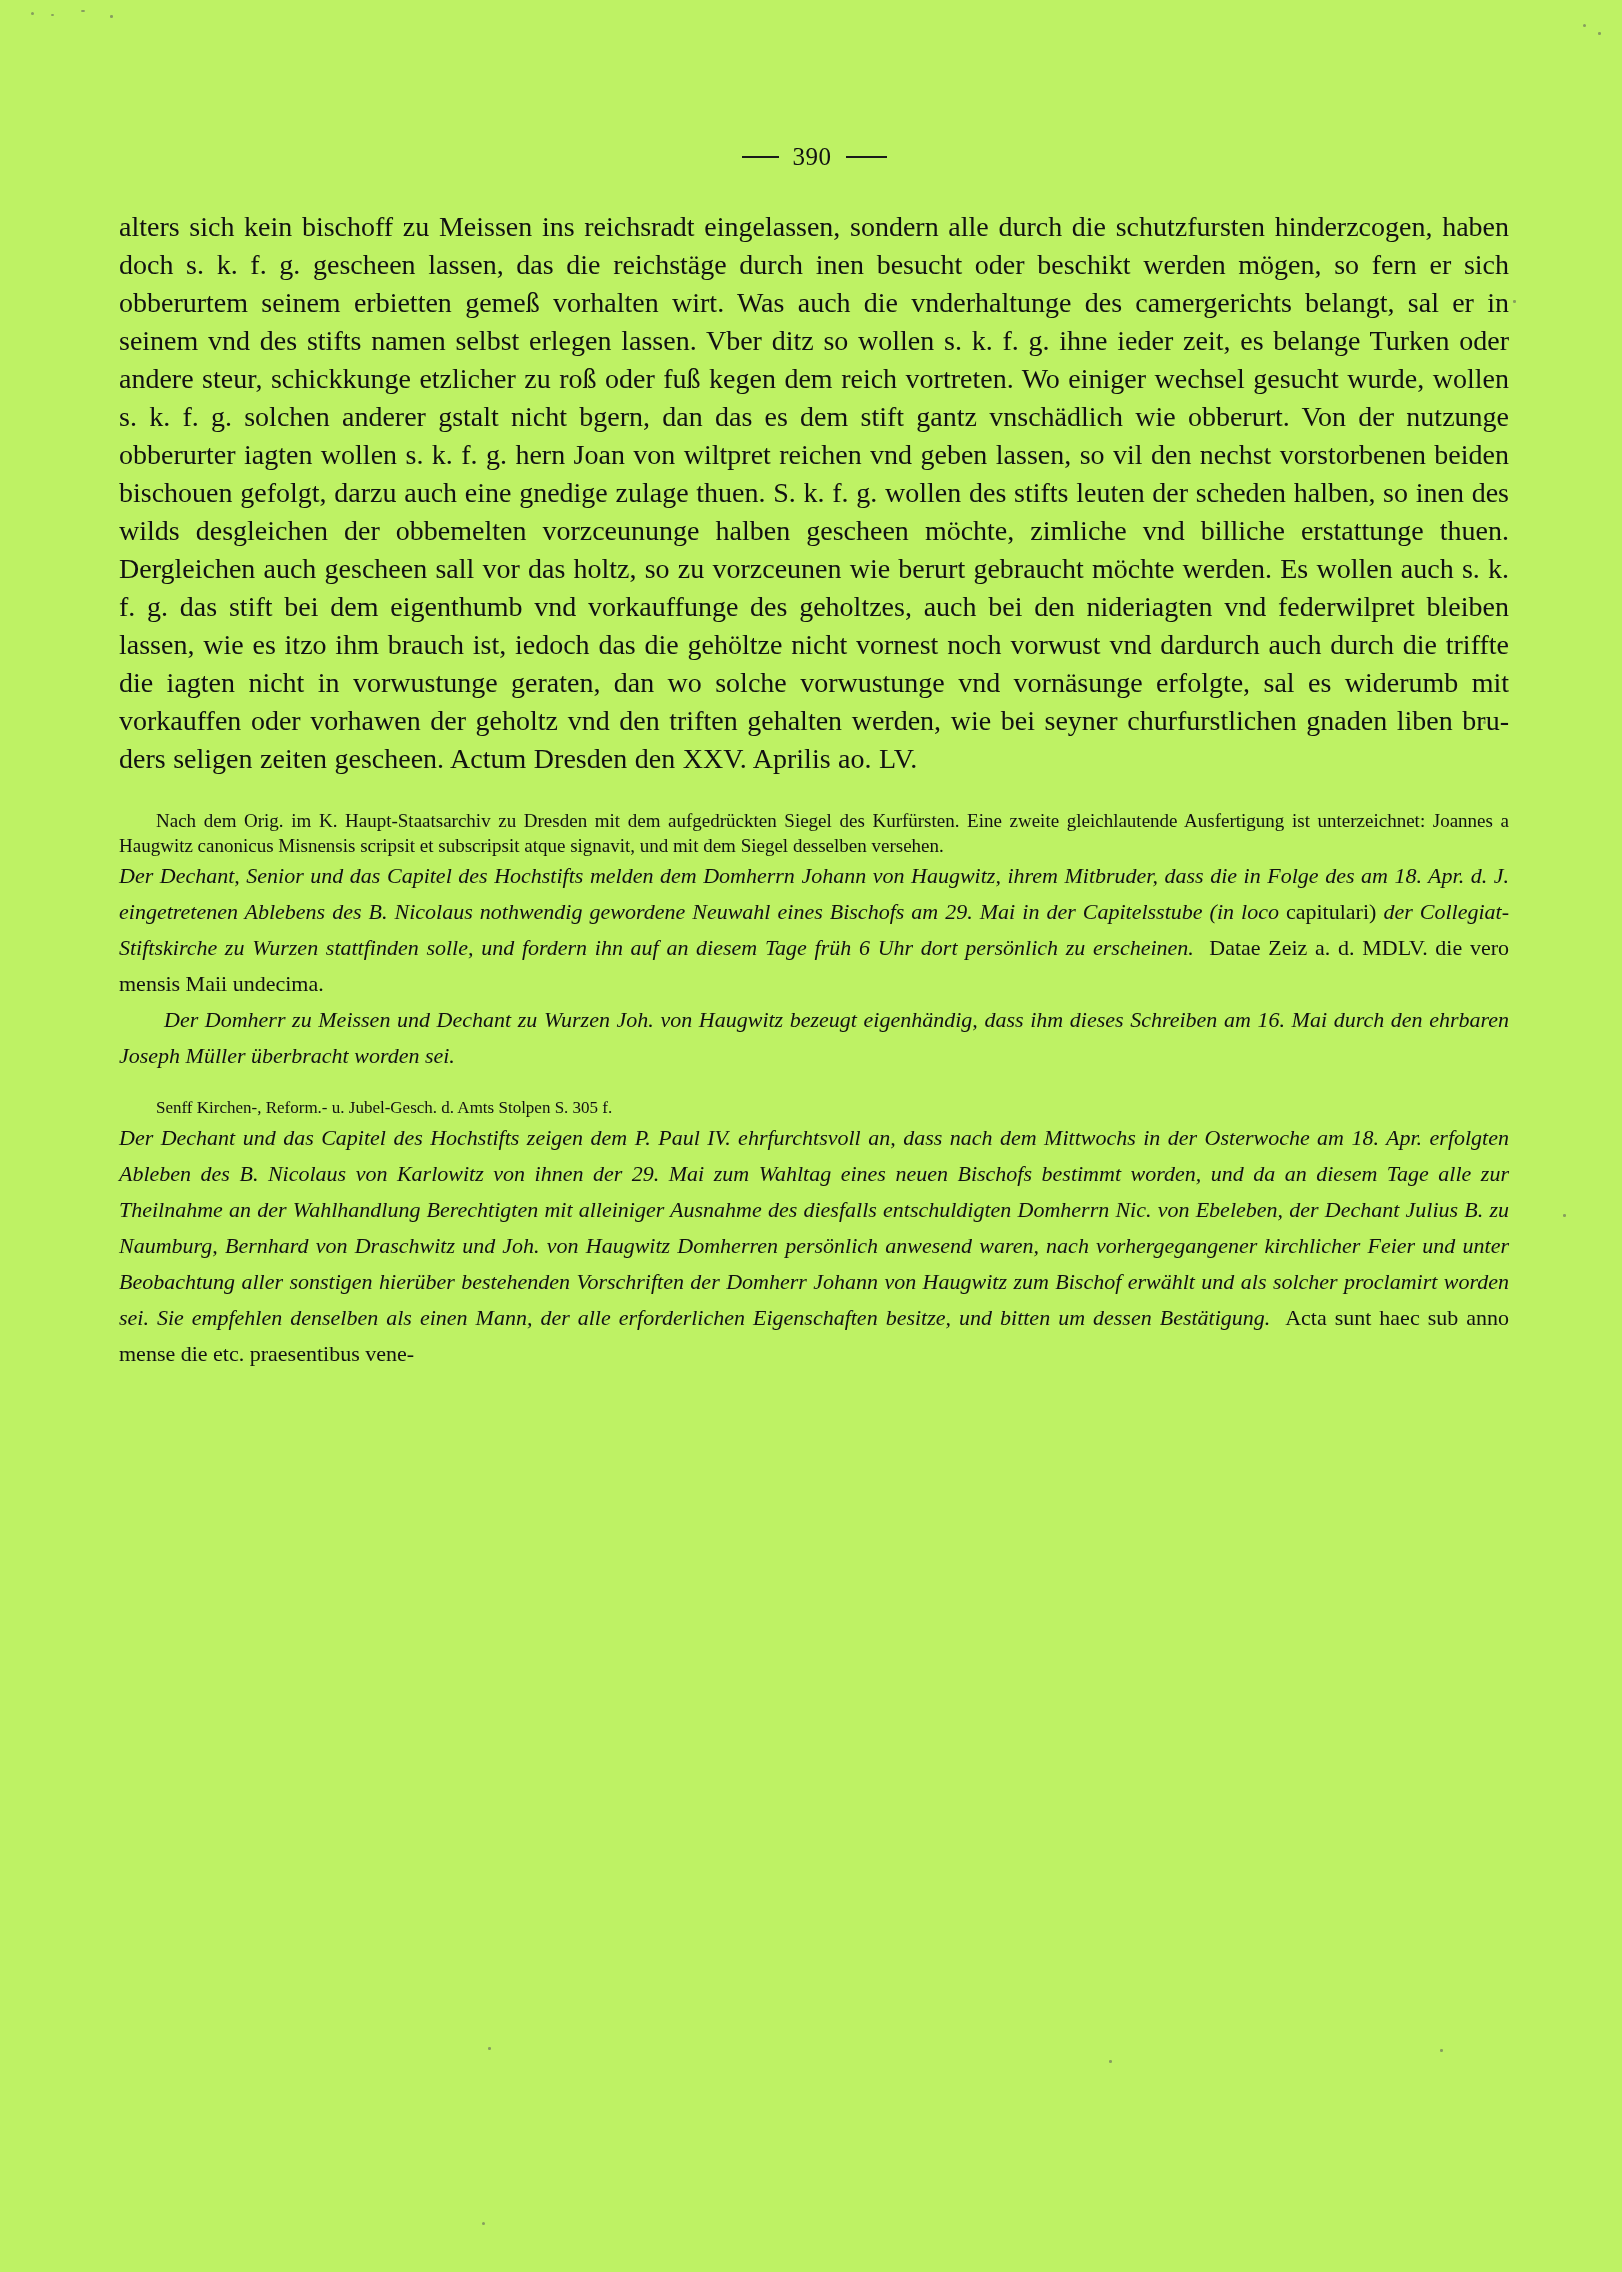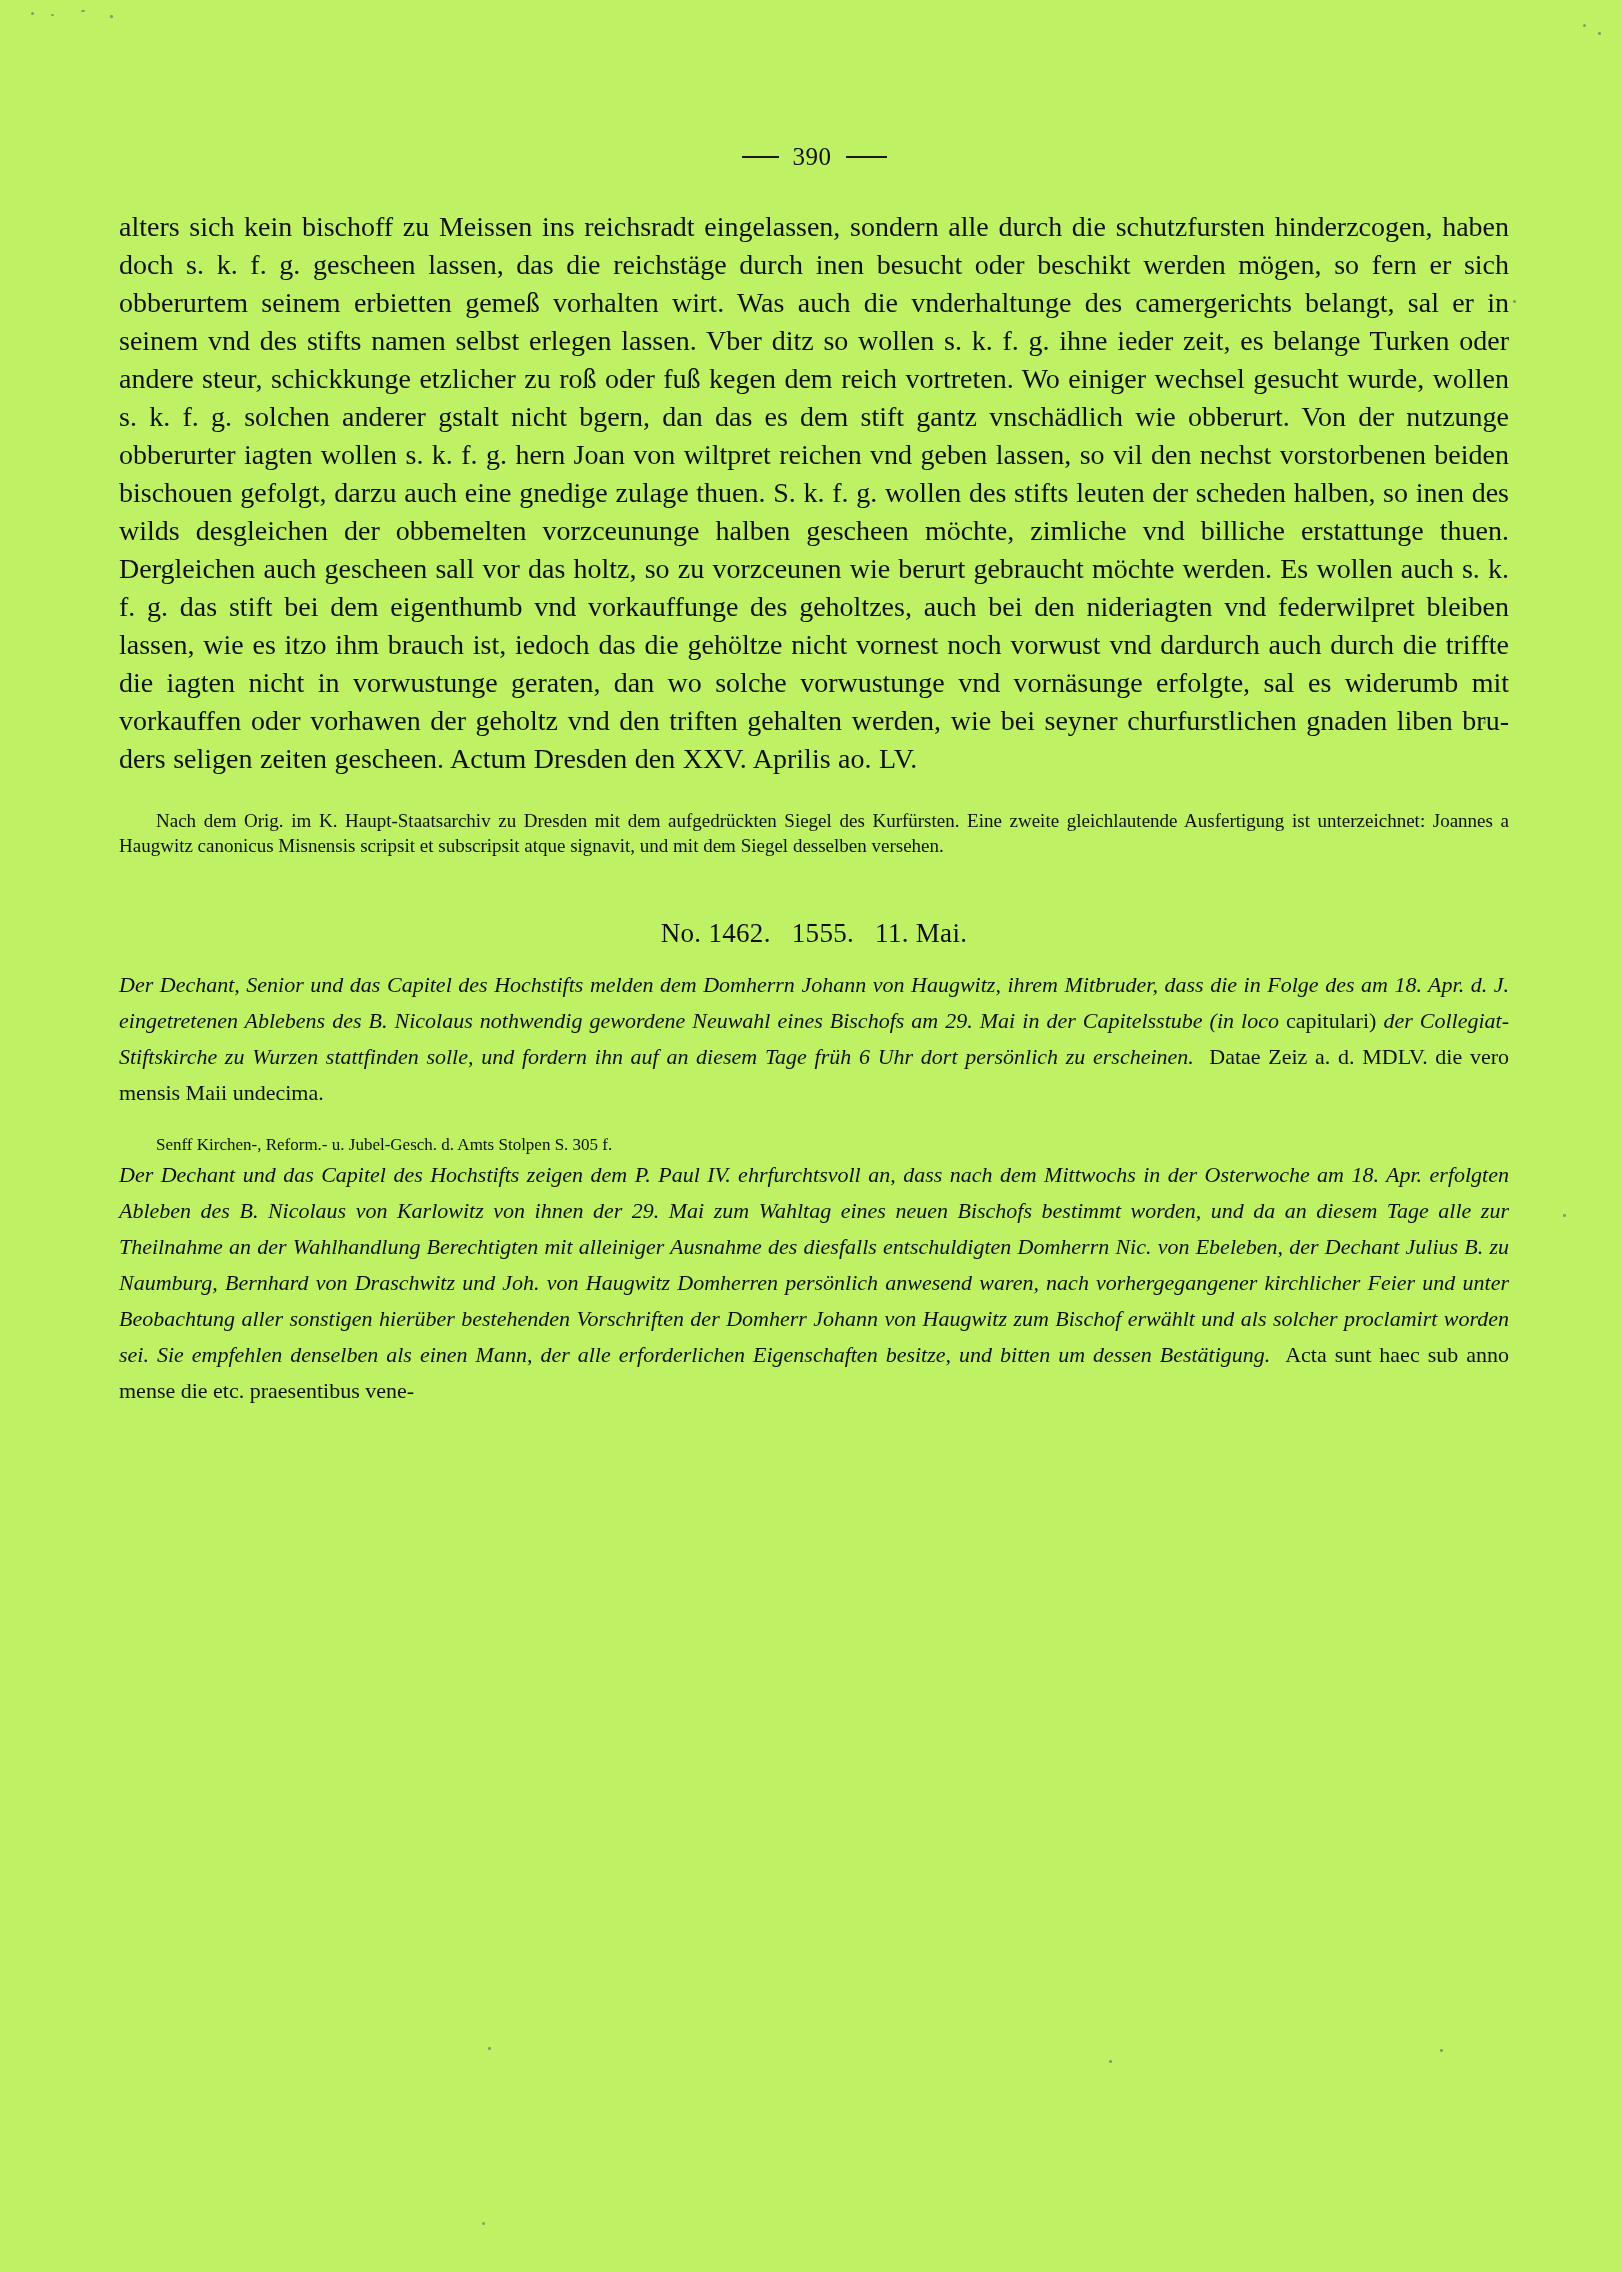--- a/index.html
+++ b/index.html
@@ -140,28 +140,24 @@
       <span class="rule left"></span>
       <span class="num">390</span>
       <span class="rule right"></span>
     </div>
 
     <div class="body-par">alters sich kein bischoff zu Meissen ins reichsradt eingelassen, sondern alle durch die schutz­fursten hinderzcogen, haben doch s. k. f. g. gescheen lassen, das die reichstäge durch inen besucht oder beschikt werden mögen, so fern er sich obberurtem seinem erbietten gemeß vor­halten wirt. Was auch die vnderhaltunge des camergerichts belangt, sal er in seinem vnd des stifts namen selbst erlegen lassen. Vber ditz so wollen s. k. f. g. ihne ieder zeit, es belange Turken oder andere steur, schickkunge etzlicher zu roß oder fuß kegen dem reich vortreten. Wo einiger wechsel gesucht wurde, wollen s. k. f. g. solchen anderer gstalt nicht bgern, dan das es dem stift gantz vnschädlich wie obberurt. Von der nutzunge obberurter iagten wollen s. k. f. g. hern Joan von wiltpret reichen vnd geben lassen, so vil den nechst vorstorbenen beiden bischouen gefolgt, darzu auch eine gnedige zulage thuen. S. k. f. g. wollen des stifts leuten der scheden halben, so inen des wilds desgleichen der obbemelten vorzceununge halben gescheen möchte, zimliche vnd billiche erstattunge thuen. Dergleichen auch gescheen sall vor das holtz, so zu vorzceunen wie berurt gebraucht möchte werden. Es wollen auch s. k. f. g. das stift bei dem eigenthumb vnd vorkauffunge des geholtzes, auch bei den nideriagten vnd federwilpret bleiben lassen, wie es itzo ihm brauch ist, iedoch das die gehöltze nicht vornest noch vorwust vnd dardurch auch durch die triffte die iagten nicht in vorwustunge geraten, dan wo solche vorwustunge vnd vornäsunge erfolgte, sal es widerumb mit vorkauffen oder vorhawen der geholtz vnd den triften gehalten werden, wie bei seyner churfurstlichen gnaden liben bru­ders seligen zeiten gescheen. Actum Dresden den XXV. Aprilis ao. LV.</div>
 
 
     <div class="note"><span class="indent"></span><span>Nach dem Orig. im K. Haupt-Staatsarchiv zu Dresden mit dem aufgedrückten Siegel des Kurfürsten. Eine zweite gleichlautende Ausfertigung ist unterzeichnet: Joannes a Haugwitz canonicus Misnensis scripsit et subscripsit atque signavit, und mit dem Siegel desselben versehen.</span></div>
 
-    <div class="entry-head">
-      <span>No. 1462.</span><span class="sp"></span>
-      <span>1555.</span><span class="sp"></span>
-      <span>11. Mai.</span>
-    </div>
 
     <div class="regest"><span>Der Dechant, Senior und das Capitel des Hochstifts melden dem Domherrn Johann von Haug­witz, ihrem Mitbruder, dass die in Folge des am 18. Apr. d. J. eingetretenen Ablebens des B. Nicolaus nothwendig gewordene Neuwahl eines Bischofs am 29. Mai in der Capitelsstube (in loco </span><span class="roman">capitulari)</span><span> der Collegiat-Stiftskirche zu Wurzen stattfinden solle, und fordern ihn auf an diesem Tage früh 6 Uhr dort persönlich zu erscheinen.</span><span class="roman">&nbsp; </span><span class="roman">Datae Zeiz a. d. MDLV. die vero mensis Maii undecima.</span></div>
 
+    <div class="regest"><span class="para-indent"></span><span>Der Domherr zu Meissen und Dechant zu Wurzen Joh. von Haugwitz bezeugt eigen­händig, dass ihm dieses Schreiben am 16. Mai durch den ehrbaren Joseph Müller überbracht worden sei.</span></div>
 
     <div class="src"><span class="indent"></span><span>Senff Kirchen-, Reform.- u. Jubel-Gesch. d. Amts Stolpen S. 305 f.</span></div>
 
 
     <div class="regest"><span>Der Dechant und das Capitel des Hochstifts zeigen dem P. Paul IV. ehrfurchtsvoll an, dass nach dem Mittwochs in der Osterwoche am 18. Apr. erfolgten Ableben des B. Nicolaus von Kar­lowitz von ihnen der 29. Mai zum Wahltag eines neuen Bischofs bestimmt worden, und da an diesem Tage alle zur Theilnahme an der Wahlhandlung Berechtigten mit alleiniger Ausnahme des diesfalls entschuldigten Domherrn Nic. von Ebeleben, der Dechant Julius B. zu Naumburg, Bern­hard von Draschwitz und Joh. von Haugwitz Domherren persönlich anwesend waren, nach vorher­gegangener kirchlicher Feier und unter Beobachtung aller sonstigen hierüber bestehenden Vor­schriften der Domherr Johann von Haugwitz zum Bischof erwählt und als solcher proclamirt worden sei. Sie empfehlen denselben als einen Mann, der alle erforderlichen Eigenschaften besitze, und bitten um dessen Bestätigung.</span><span class="roman">&nbsp; </span><span class="roman">Acta sunt haec sub anno mense die etc. praesentibus vene-</span></div>
 
   </div>
 </div>
 
 

